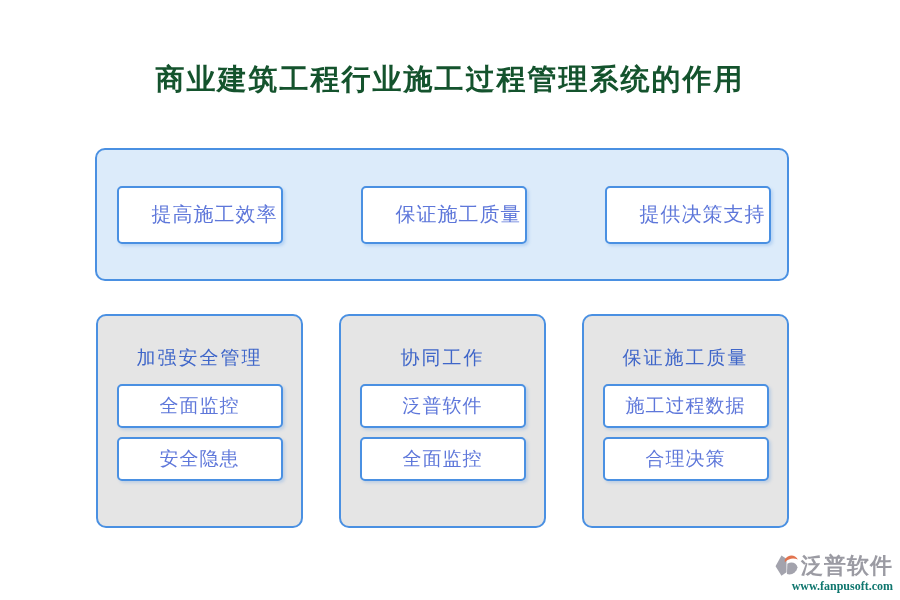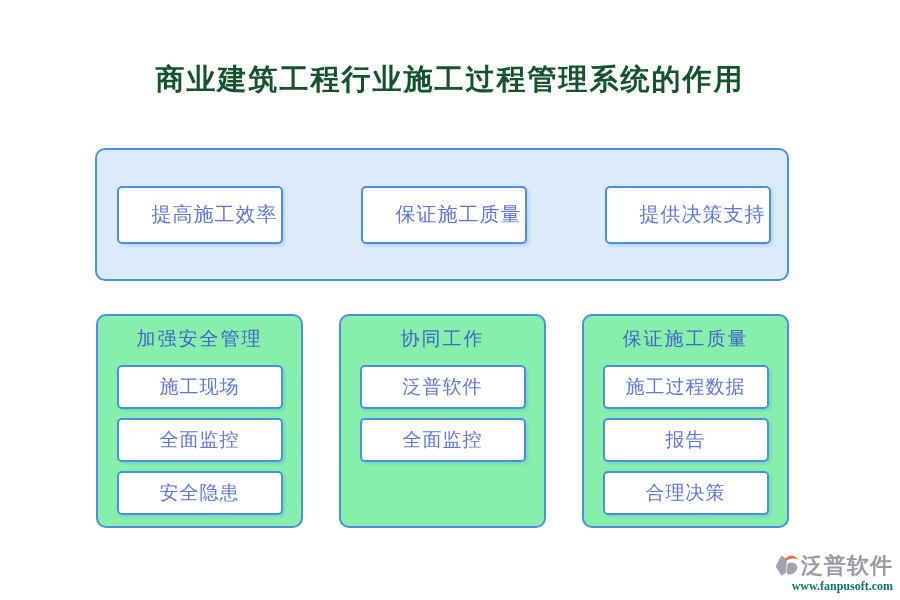--- a/index.html
+++ b/index.html
@@ -67,27 +67,27 @@
     top: 314px;
     width: 693px;
     height: 214px;
     display: flex;
     justify-content: space-between;
   }
   .group-panel {
     width: 207px;
     height: 214px;
     box-sizing: border-box;
-    background: #86efac;
+    background: #e5e5e5;
     border: 2px solid #4a90e2;
     border-radius: 10px;
     display: flex;
     flex-direction: column;
     align-items: center;
-    padding-top: 5px;
+    padding-top: 24px;
   }
   .group-title {
     height: 35px;
     display: flex;
     align-items: center;
     justify-content: center;
     font-size: 19px;
     letter-spacing: 2px;
     color: #3f66c9;
   }
@@ -134,35 +134,33 @@
   <div class="top-panel">
     <div class="card top-card">提高施工效率</div>
     <div class="card top-card">保证施工质量</div>
     <div class="card top-card">提供决策支持</div>
   </div>
 
   <div class="groups-row">
 
     <div class="group-panel">
       <div class="group-title">加强安全管理</div>
-      <div class="card group-card">施工现场</div>
       <div class="card group-card">全面监控</div>
       <div class="card group-card">安全隐患</div>
     </div>
 
     <div class="group-panel">
       <div class="group-title">协同工作</div>
       <div class="card group-card">泛普软件</div>
       <div class="card group-card">全面监控</div>
     </div>
 
     <div class="group-panel">
       <div class="group-title">保证施工质量</div>
       <div class="card group-card">施工过程数据</div>
-      <div class="card group-card">报告</div>
       <div class="card group-card">合理决策</div>
     </div>
 
   </div>
 
   <div class="logo">
     <div class="logo-row">
       <svg width="27" height="27" viewBox="0 0 32 32" aria-hidden="true">
         <path d="M3 17 L10 4 L16 8 L16 24 L10 28 Z" fill="#a3a3ad"></path>
         <path d="M14 9 C18 2.5 26 2.5 29.5 9 C24 6.5 19 7.5 14 12 Z" fill="#e2734e"></path>

